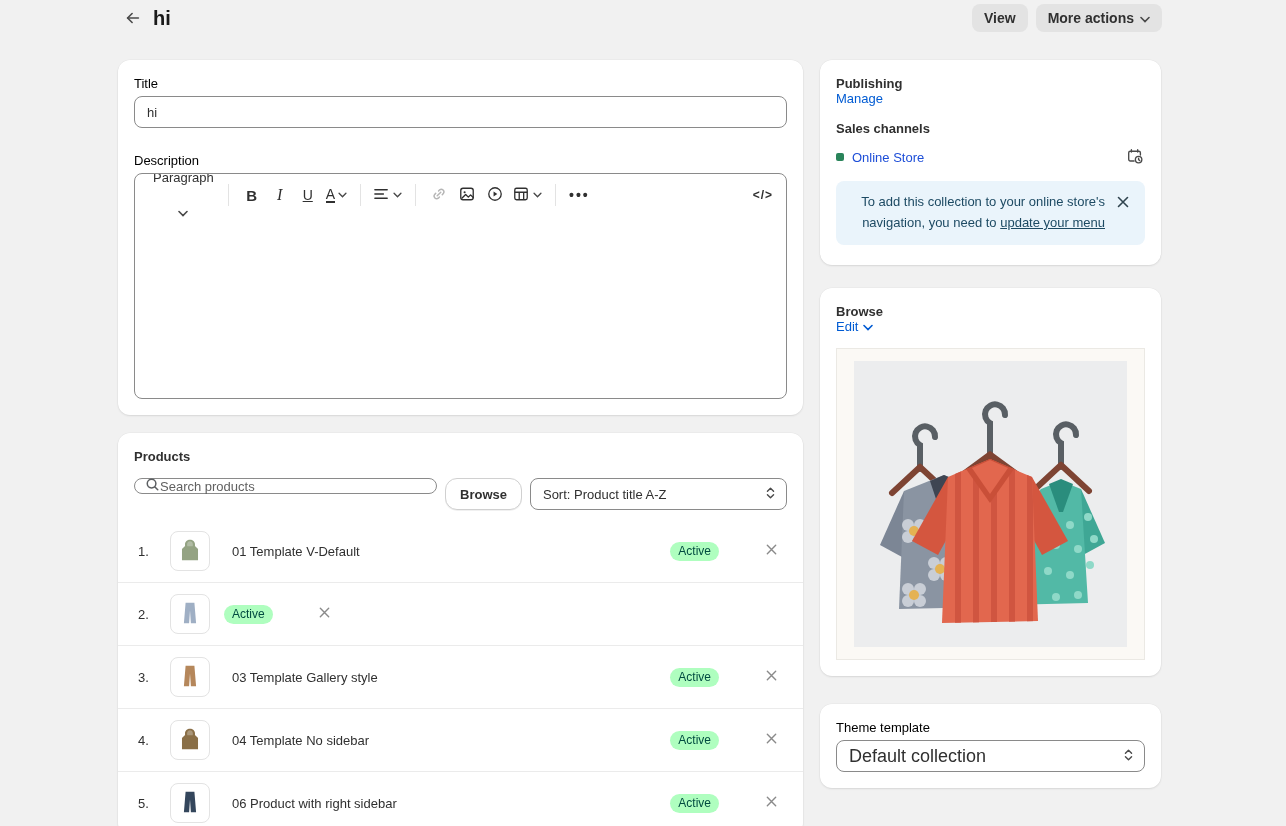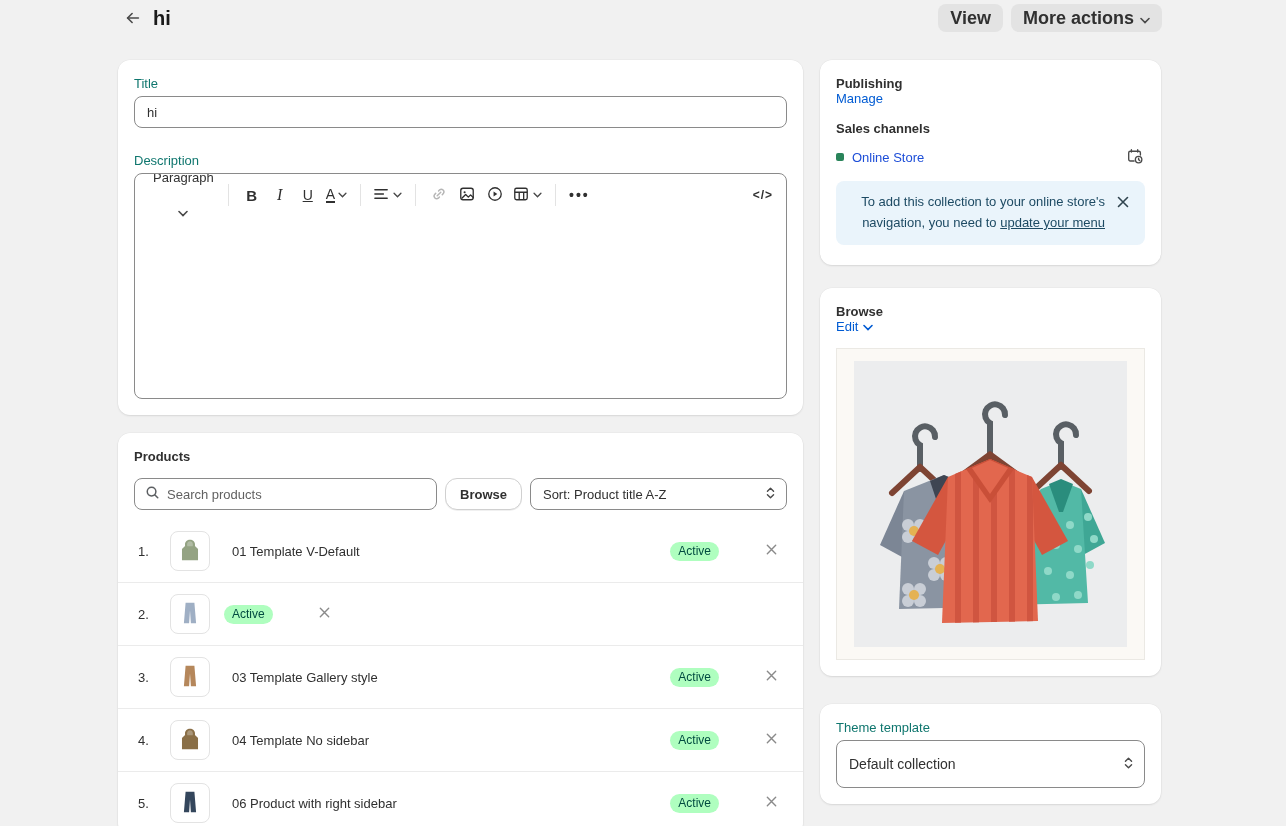--- a/index.html
+++ b/index.html
@@ -15,34 +15,34 @@
   .topbar { position:absolute; top:0; left:0; right:0; height:38px; }
   .back-btn {
     position:absolute; left:120px; top:6px; width:26px; height:26px;
     border:none; background:transparent; border-radius:8px; cursor:pointer;
     display:flex; align-items:center; justify-content:center;
   }
   .page-title { position:absolute; left:153px; top:7px; font-size:20px; font-weight:700; color:#1a1a1a; }
   .topbar-actions { position:absolute; right:124px; top:4px; display:flex; gap:8px; }
   .gray-btn {
     height:28px; padding:0 12px; border:none; border-radius:8px;
-    background:#e3e3e3; color:#303030; font-size:18px; font-weight:600;
+    background:#e3e3e3; color:#303030; font-size:14px; font-weight:600;
     font-family:inherit; display:flex; align-items:center; gap:6px; cursor:pointer;
   }
 
   
   .col-left  { position:absolute; left:118px; top:60px; width:685px; }
   .col-right { position:absolute; left:820px; top:60px; width:341px; }
   .card {
     background:#fff; border-radius:12px;
     box-shadow:0 1px 2px rgba(26,26,26,.10), 0 0 0 .5px rgba(0,0,0,.04);
     padding:16px; margin-bottom:18px;
   }
 
-  .field-label { font-size:13px; color:#0f766e; margin-bottom:5px; display:block; }
+  .field-label { font-size:13px; color:#000000; margin-bottom:5px; display:block; }
   .section-heading { font-size:13px; font-weight:650; color:#303030; }
 
   .text-input {
     width:100%; height:32px; border:1px solid #8a8a8a; border-radius:8px;
     padding:0 12px; font-size:13px; color:#303030; font-family:inherit; background:#fff;
   }
 
   
   .desc-label { margin-top:25px; }
   .editor { border:1px solid #8a8a8a; border-radius:8px; overflow:hidden; background:#fff; }
@@ -63,22 +63,22 @@
   .tb-bold { font-weight:800; font-size:15px; }
   .tb-italic { font-style:italic; font-family:"Liberation Serif",serif; font-size:16px; }
   .tb-underline { text-decoration:underline; font-size:14px; }
   .tb-colorA { font-size:14px; border-bottom:2px solid #303030; line-height:1.05; }
   .tb-code { font-size:12px; font-weight:650; letter-spacing:1px; margin-left:auto; }
   .tb-dots { letter-spacing:2px; font-weight:700; }
 
   
   .products-controls { display:flex; gap:8px; margin-top:14px; }
   .search-box {
-    flex:0 0 303px; height:32px; border:1px solid #8a8a8a; border-radius:8px;
-    display:flex; align-items:center; padding:4px 10px; gap:7px; background:#fff;
+    flex:0 0 303px; height:16px; border:1px solid #8a8a8a; border-radius:8px;
+    display:flex; align-items:center; padding:4px 10px; background:#fff;
   }
   .search-box input {
     border:none; outline:none; flex:1; font-size:13px; font-family:inherit; color:#303030;
     background:transparent;
   }
   .search-box input::placeholder { color:#616161; }
   .browse-btn {
     height:32px; padding:0 14px; background:#fff; border:1px solid #d0d0d0; border-radius:12px;
     font-size:13px; font-weight:600; color:#303030; font-family:inherit; cursor:pointer;
     box-shadow:0 1px 0 rgba(0,0,0,.06);
@@ -122,23 +122,23 @@
   .banner-link { color:#1d4a63; text-decoration:underline; cursor:pointer; }
   .banner-close { margin-top:2px; }
 
   .image-wrap {
     margin-top:14px; height:312px; background:#fbf9f5; border:1px solid #ebe9e4;
     display:flex; align-items:center; justify-content:center;
   }
   .image-wrap svg { display:block; }
 
   .select-input {
-    width:100%; height:48px; border:1px solid #8a8a8a; border-radius:8px; background:#fff;
+    width:100%; height:32px; border:1px solid #8a8a8a; border-radius:8px; background:#fff;
     display:flex; align-items:center; justify-content:space-between; padding:0 10px 0 12px;
-    font-size:14px; color:#303030; cursor:pointer; font-family:inherit;
+    font-size:18px; color:#303030; cursor:pointer; font-family:inherit;
   }
 
   svg { flex-shrink:0; }
 </style>
 </head>
 <body>
 
 <div class="frame">
 
   <div class="topbar">

